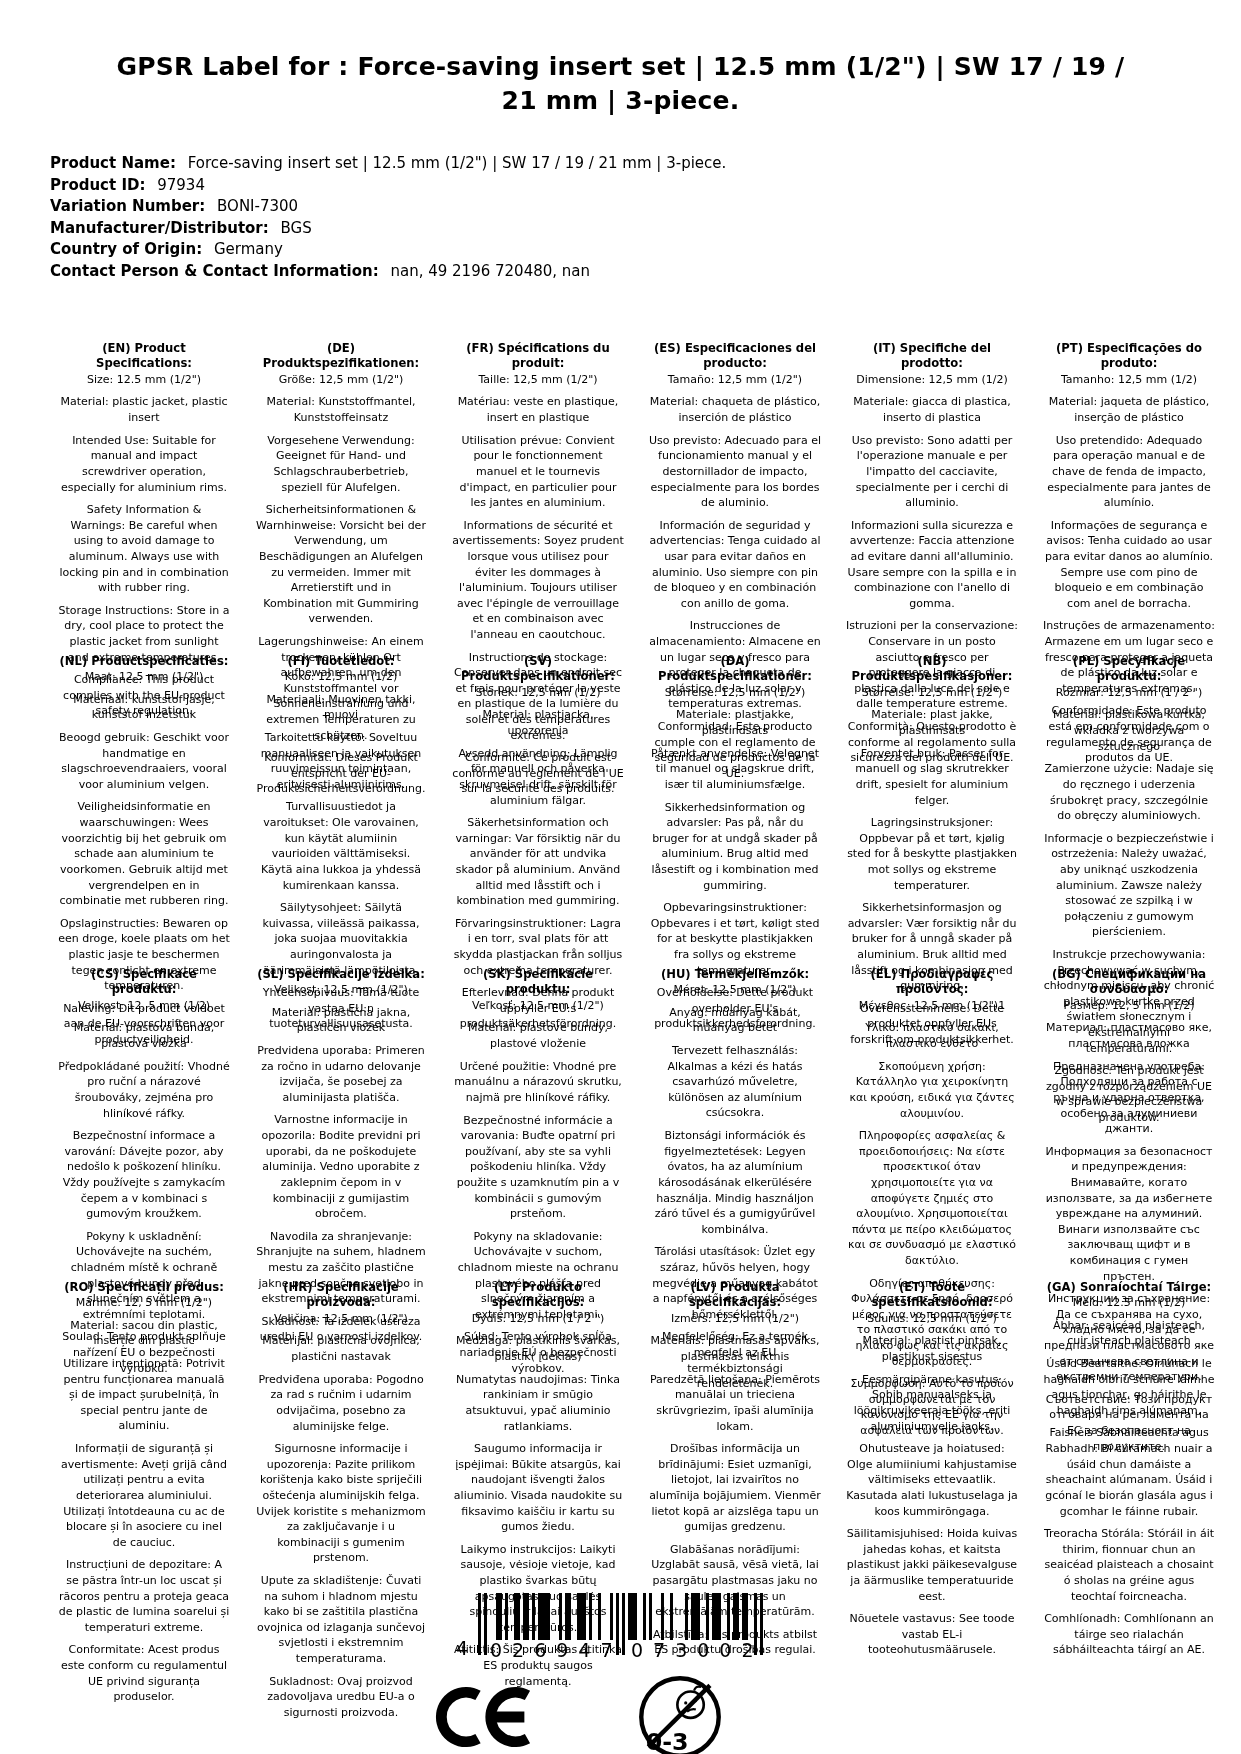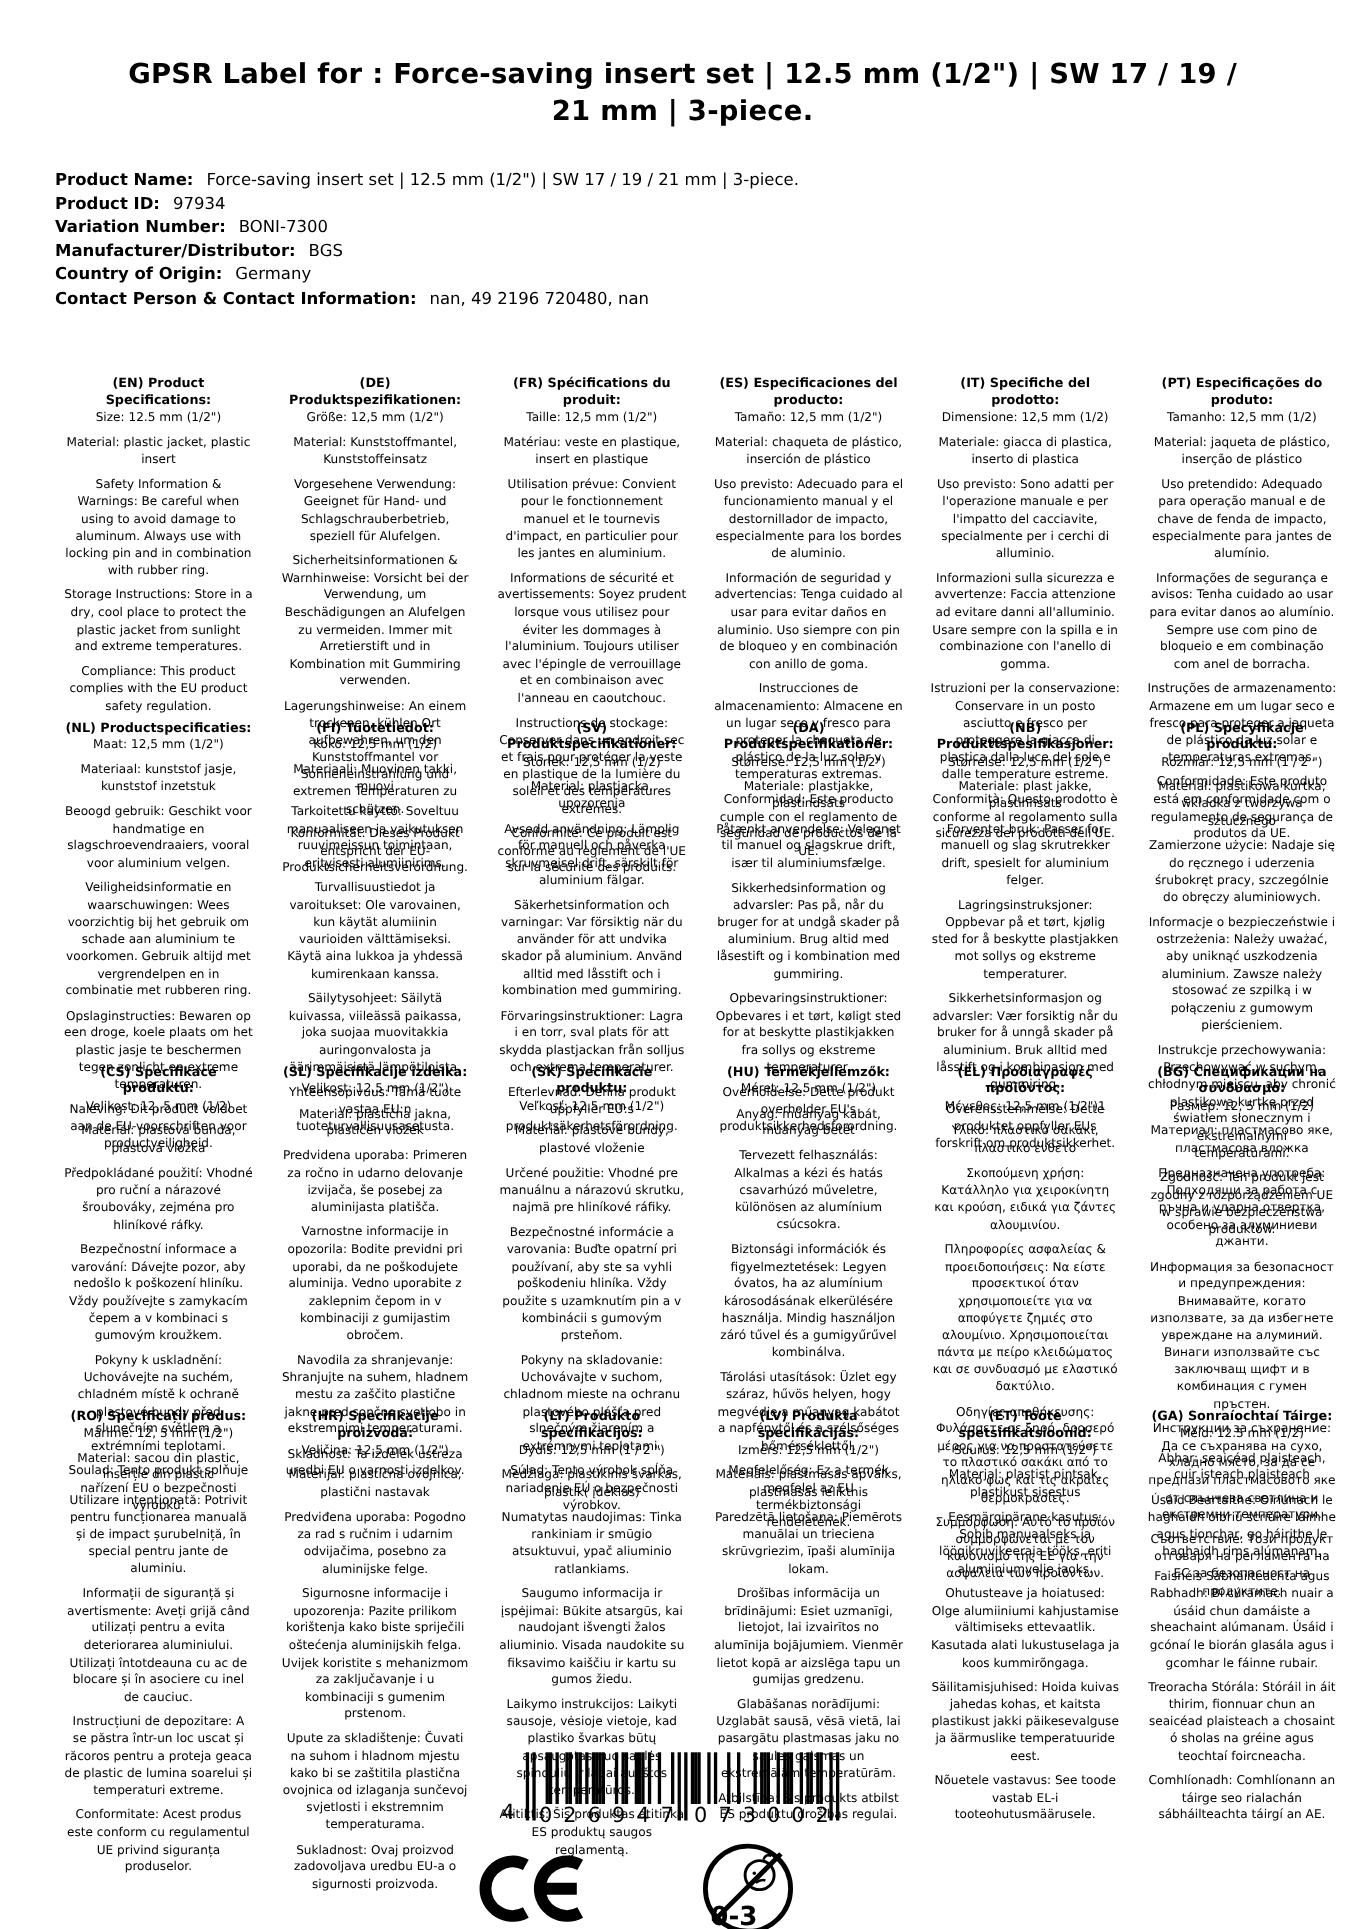--- a/index.html
+++ b/index.html
@@ -78,20 +78,21 @@
     <span class="info-label">Contact Person &amp; Contact Information:</span>
     <span class="info-value">nan, 49 2196 720480, nan</span>
   </div>
 </div>
 
   <div class="specs-grid">
   <div class="spec-block">
     <div class="spec-heading">(EN) Product Specifications:</div>
   <p class="spec-para">Size: 12.5 mm (1/2")</p>
         <p class="spec-para">Material: plastic jacket, plastic insert</p>
+        <p class="spec-para">Intended Use: Suitable for manual and impact screwdriver operation, especially for aluminium rims.</p>
         <p class="spec-para">Safety Information &amp; Warnings: Be careful when using to avoid damage to aluminum. Always use with locking pin and in combination with rubber ring.</p>
         <p class="spec-para">Storage Instructions: Store in a dry, cool place to protect the plastic jacket from sunlight and extreme temperatures.</p>
         <p class="spec-para">Compliance: This product complies with the EU product safety regulation.</p>
       </div>
 
   <div class="spec-block">
     <div class="spec-heading">(DE) Produktspezifikationen:</div>
   <p class="spec-para">Größe: 12,5 mm (1/2")</p>
         <p class="spec-para">Material: Kunststoffmantel, Kunststoffeinsatz</p>
         <p class="spec-para">Vorgesehene Verwendung: Geeignet für Hand- und Schlagschrauberbetrieb, speziell für Alufelgen.</p>

